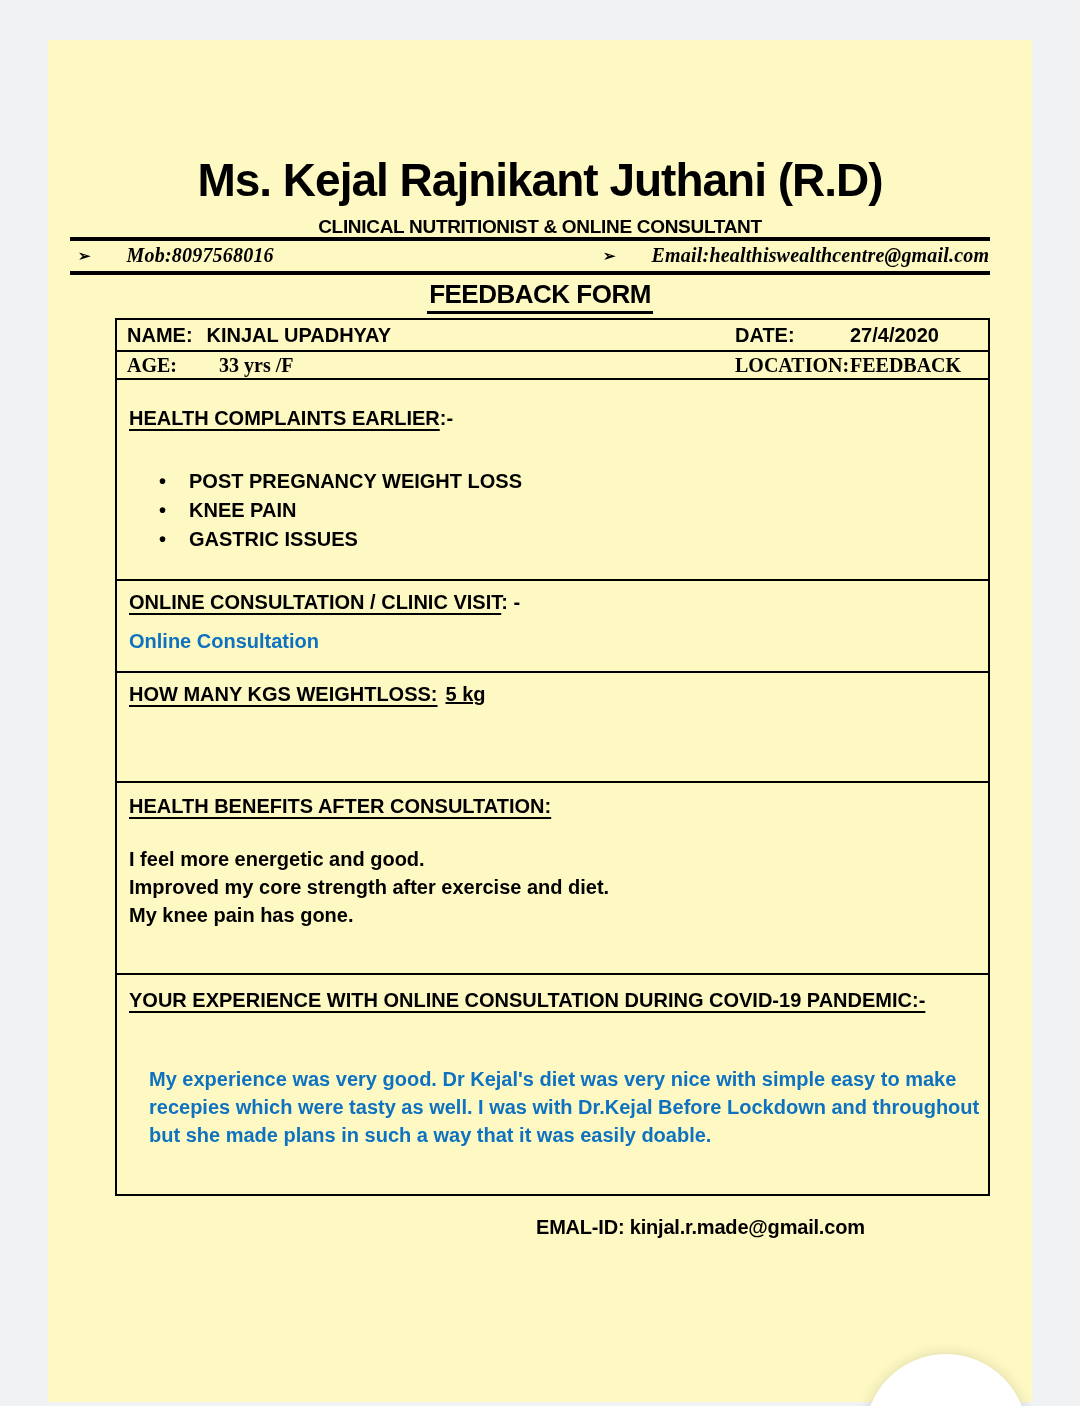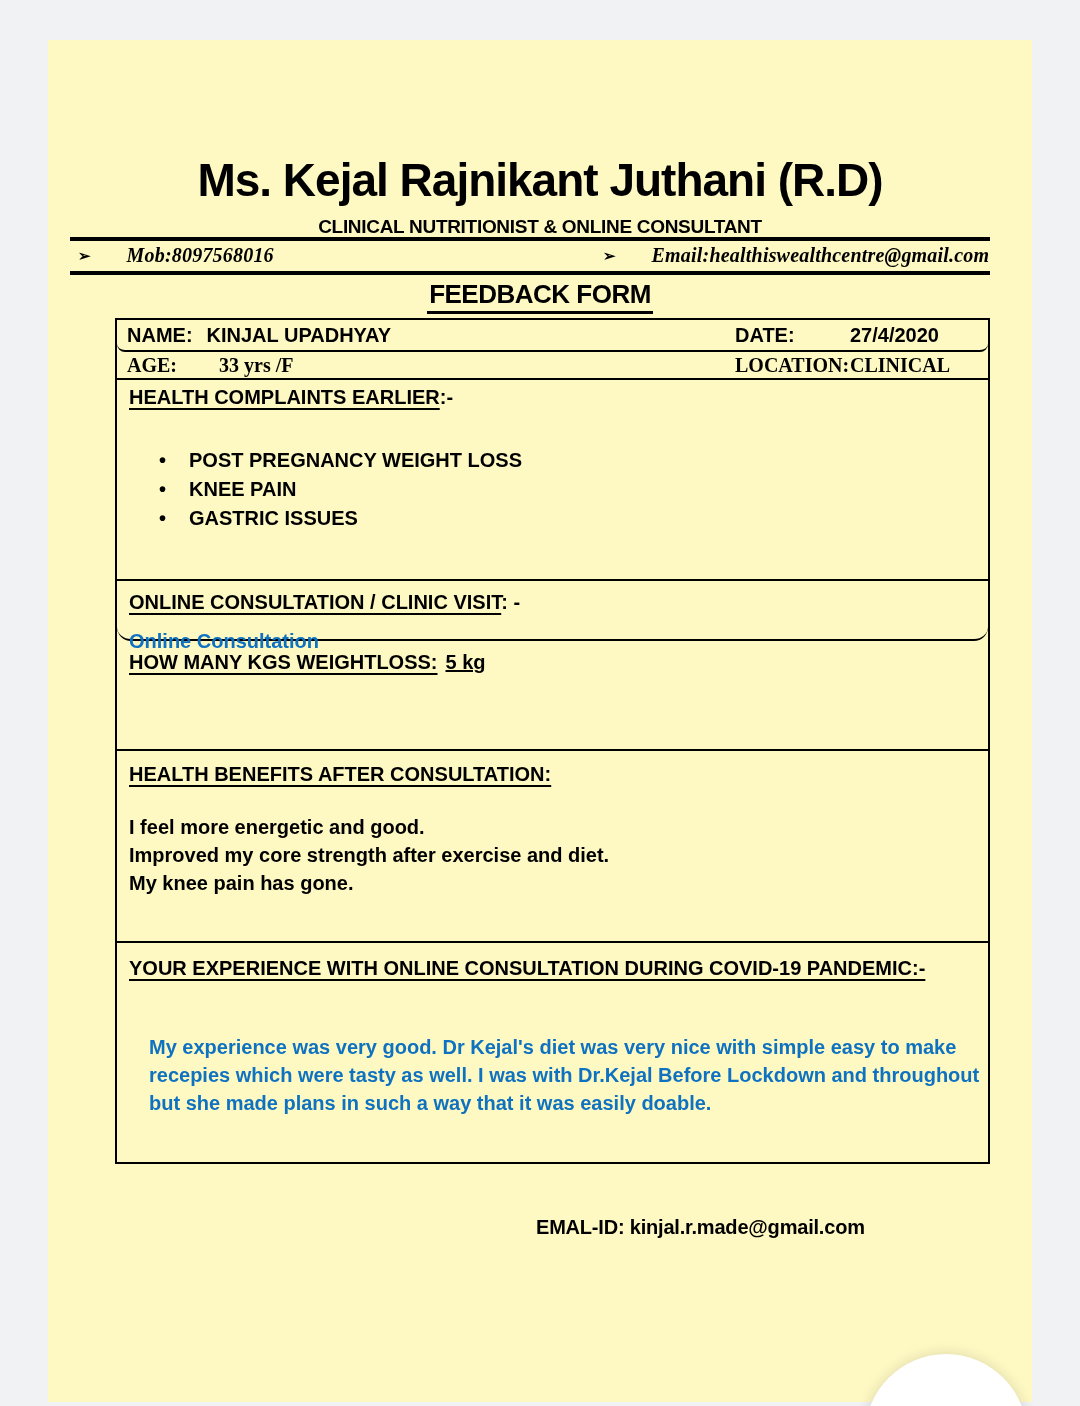--- a/index.html
+++ b/index.html
@@ -45,25 +45,25 @@
     display:inline-block; font-size:26px; font-weight:bold;
     border-bottom:3px solid #000; padding:0 2px 1px 2px;
     letter-spacing:-0.5px;
   }
   .form-table {
     position:absolute; left:67px; top:278px; width:875px;
     border:2px solid #000; font-size:20px; font-weight:bold;
   }
   .trow { border-bottom:2px solid #000; position:relative; }
   .trow:last-child { border-bottom:none; }
-  .r1 { height:32px; display:flex; align-items:center; padding:0 10px;border-radius:8px; }
+  .r1 { height:32px; display:flex; align-items:center; padding:0 10px; }
   .r2 { height:28px; display:flex; align-items:center; padding:0 10px;font-family:Liberation Serif, serif; }
   .r3 { height:27px; display:flex; align-items:center; padding:0 10px; }
-  .r4 { height:201px; padding:4px 12px; }
-  .r5 { height:60px;  padding:8px 12px;border-radius:14px; }
+  .r4 { height:201px; padding:25px 12px; }
+  .r5 { height:92px;  padding:8px 12px; }
   .r6 { height:110px; padding:8px 12px; }
   .r7 { height:192px; padding:10px 12px; }
   .r8 { height:219px; padding:12px 12px; }
   .val { margin-left:14px; }
   .age-val { margin-left:42px; }
   .right-group {
     position:absolute; left:618px; top:0; height:100%;
     display:flex; align-items:center;
   }
   .right-group .flabel { width:115px; }
@@ -125,21 +125,21 @@
         <span class="flabel">DATE:</span>
         <span>27/4/2020</span>
       </span>
     </div>
 
     <div class="trow r2">
       <span>AGE:</span>
       <span class="age-val">33 yrs /F</span>
       <span class="right-group">
         <span class="flabel">LOCATION:</span>
-        <span>CLINICAL</span>
+        <span>FEEDBACK</span>
       </span>
     </div>
 
 
     <div class="trow r4">
       <div class="sec-head">
         <span class="u">HEALTH COMPLAINTS EARLIER</span><span>:-</span>
       </div>
       <div class="bullets">
         <div class="bullet-row">

